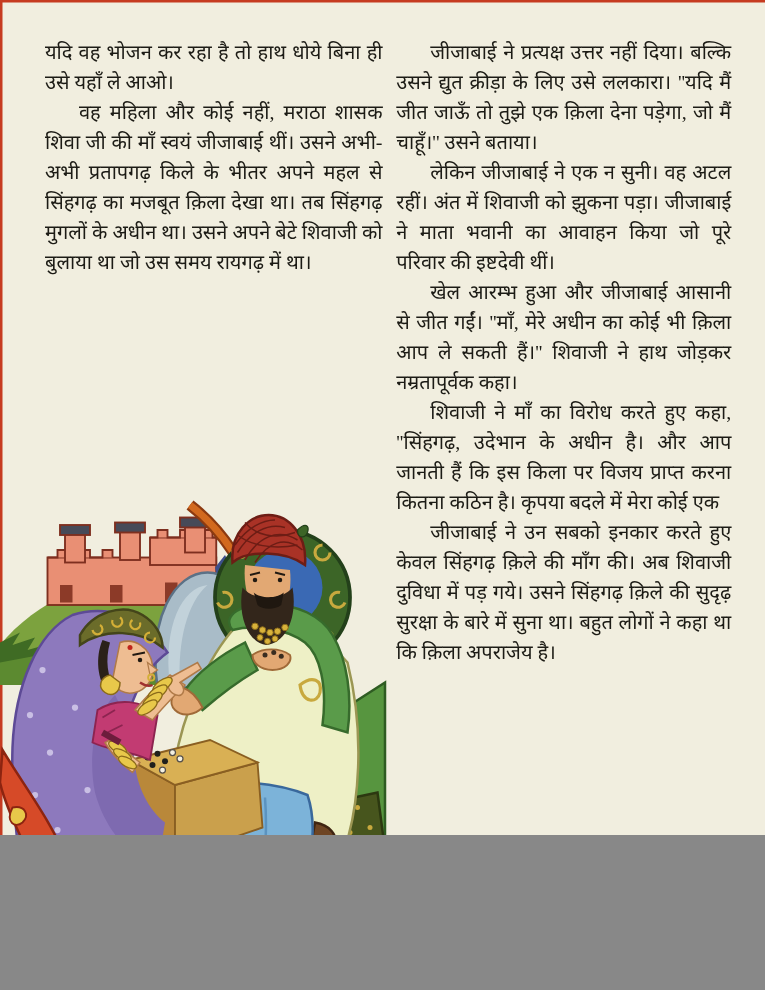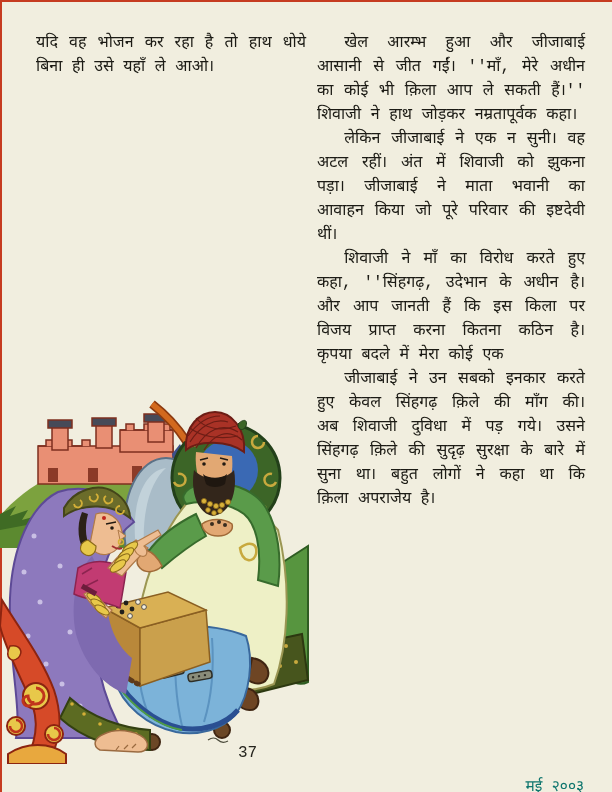--- a/index.html
+++ b/index.html
@@ -1,22 +1,22 @@
 <!DOCTYPE html>
 <html><head>
 <meta charset="utf-8">
 <style>
   html,body{margin:0;padding:0;}
   body{background:#888;}
   .page{
     position:relative;
-    width:612px;height:792px;
+    width:612px;height:668px;
     background:#f1eedf;
     overflow:hidden;
-    font-family:Liberation Mono, monospace;
+    font-family:Liberation Serif, serif;
     color:#1c1b15;
   }
   .edge-top{position:absolute;left:0;top:0;width:612px;height:2px;background:#c63b20;}
   .edge-left{position:absolute;left:0;top:0;width:2px;height:792px;background:#c63b20;}
   .col{
     position:absolute;top:31px;
     font-size:16px;line-height:24px;
     text-align:justify;
   }
   .col-left{left:36px;width:270px;}
@@ -29,25 +29,27 @@
 </style>
 </head>
 <body>
 
 <div class="page">
   <div class="edge-top"></div>
   <div class="edge-left"></div>
 
   <div class="col col-left">
     <p>यदि वह भोजन कर रहा है तो हाथ धोये बिना ही उसे यहाँ ले आओ।</p>
+    <p class="indent">वह महिला और कोई नहीं, मराठा शासक शिवा जी की माँ स्वयं जीजाबाई थीं। उसने अभी-अभी प्रतापगढ़ किले के भीतर अपने महल से सिंहगढ़ का मजबूत क़िला देखा था। तब सिंहगढ़ मुगलों के अधीन था। उसने अपने बेटे शिवाजी को बुलाया था जो उस समय रायगढ़ में था।</p>
   </div>
 
   <div class="col col-right">
+    <p class="indent">जीजाबाई ने प्रत्यक्ष उत्तर नहीं दिया। बल्कि उसने द्युत क्रीड़ा के लिए उसे ललकारा। ''यदि मैं जीत जाऊँ तो तुझे एक क़िला देना पड़ेगा, जो मैं चाहूँ।'' उसने बताया।</p>
+    <p class="indent">लेकिन जीजाबाई ने एक न सुनी। वह अटल रहीं। अंत में शिवाजी को झुकना पड़ा। जीजाबाई ने माता भवानी का आवाहन किया जो पूरे परिवार की इष्टदेवी थीं।</p>
     <p class="indent">खेल आरम्भ हुआ और जीजाबाई आसानी से जीत गईं। ''माँ, मेरे अधीन का कोई भी क़िला आप ले सकती हैं।'' शिवाजी ने हाथ जोड़कर नम्रतापूर्वक कहा।</p>
-    <p class="indent">लेकिन जीजाबाई ने एक न सुनी। वह अटल रहीं। अंत में शिवाजी को झुकना पड़ा। जीजाबाई ने माता भवानी का आवाहन किया जो पूरे परिवार की इष्टदेवी थीं।</p>
     <p class="indent">शिवाजी ने माँ का विरोध करते हुए कहा, ''सिंहगढ़, उदेभान के अधीन है। और आप जानती हैं कि इस किला पर विजय प्राप्त करना कितना कठिन है। कृपया बदले में मेरा कोई एक</p>
     <p class="indent">जीजाबाई ने उन सबको इनकार करते हुए केवल सिंहगढ़ क़िले की माँग की। अब शिवाजी दुविधा में पड़ गये। उसने सिंहगढ़ क़िले की सुदृढ़ सुरक्षा के बारे में सुना था। बहुत लोगों ने कहा था कि क़िला अपराजेय है।</p>
   </div>
 
   <div class="illustration">
     <svg width="312" height="368" viewBox="0 0 312 368" xmlns="http://www.w3.org/2000/svg">
 
       <g>
         <path d="M0,120 C30,84 80,60 140,62 C195,64 236,82 258,106 L258,152 L0,152 Z" fill="#7ca23e"></path>
         <path d="M0,132 C70,120 160,118 258,128 L258,152 L0,152 Z" fill="#5c8a30"></path>

